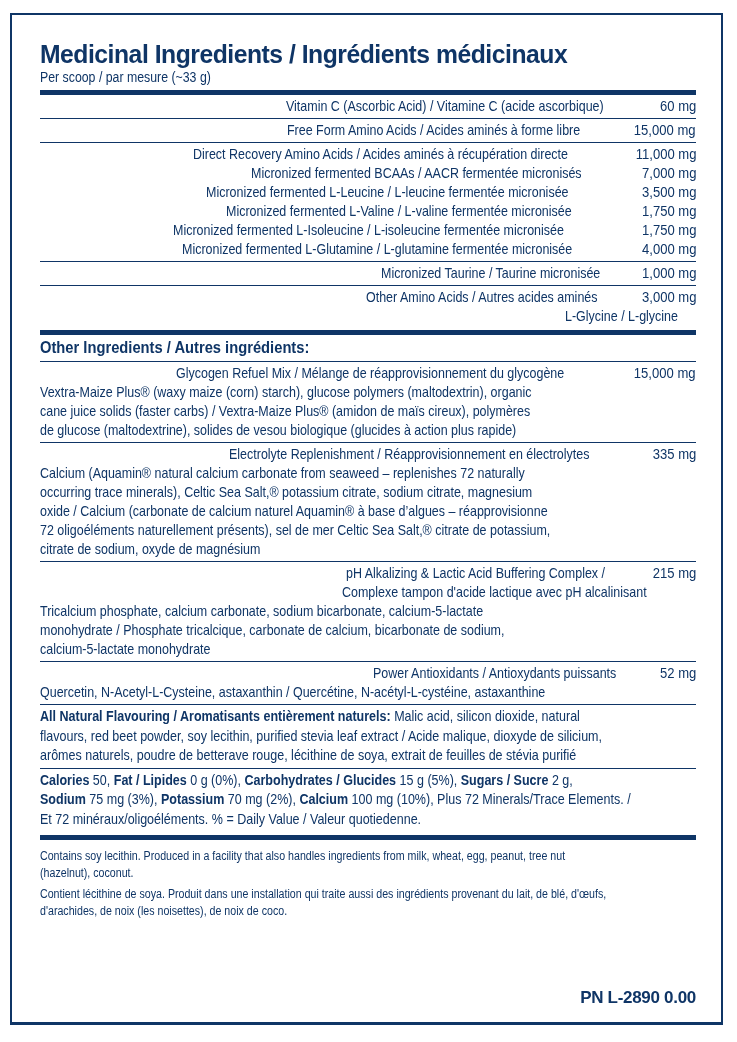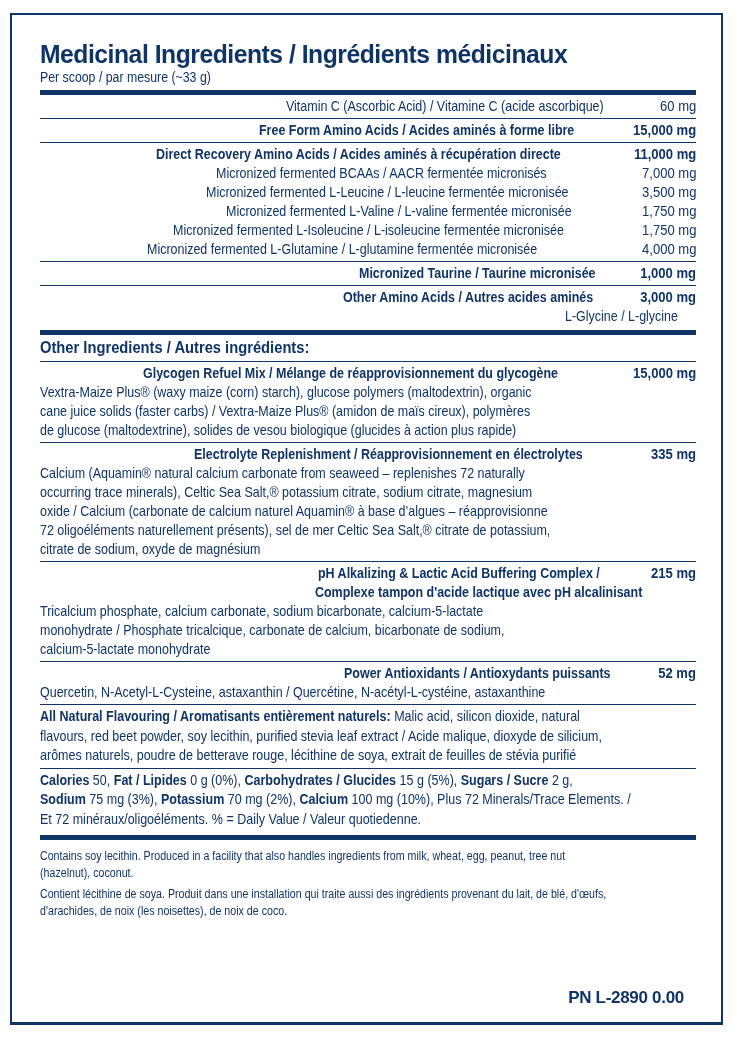--- a/index.html
+++ b/index.html
@@ -8,29 +8,29 @@
   .frame{position:absolute;left:10px;top:13px;width:713px;height:1012px;
          border:2px solid #0f3566;border-bottom-width:3px;border-right-width:2px;box-sizing:border-box;}
   .content{position:absolute;left:40px;top:40px;width:656px;}
   .title{font-weight:bold;font-size:26px;line-height:28px;letter-spacing:-0.5px;margin:0;transform:scaleX(0.95);transform-origin:left;white-space:nowrap;}
   .subtitle{font-size:14px;line-height:18px;margin-top:0;transform:scaleX(0.88);transform-origin:left;white-space:nowrap;}
   .thick{height:5px;background:#0f3566;margin:4px 0 2px 0;}
   .thin{height:1px;background:#0f3566;margin:2px 0 2px 0;}
   .row{display:flex;justify-content:flex-end;align-items:flex-start;font-size:14.5px;line-height:19px;white-space:nowrap;}
   .row .lbl{transform:scaleX(0.86);transform-origin:left;}
   .row .val{transform:scaleX(0.9);transform-origin:right;text-align:right;}
-  .b{font-weight:bold;}
-  .i1{padding-left:17px;gap:35px;}
+  .b{font-weight:normal;}
+  .i1{padding-left:17px;}
   .i2{padding-left:32px;gap:8px;}
   .section-title{font-weight:bold;font-size:16px;line-height:22px;transform:scaleX(0.92);transform-origin:left;white-space:nowrap;}
   .block{font-size:14.5px;line-height:19px;}
   .block .desc{width:610px;transform:scaleX(0.86);transform-origin:left;white-space:nowrap;}
   .para{font-size:14.5px;line-height:19.5px;width:760px;transform:scaleX(0.863);transform-origin:left;white-space:nowrap;}
   .small{font-size:12.5px;line-height:17px;width:770px;transform:scaleX(0.852);transform-origin:left;white-space:nowrap;}
-  .pn{position:absolute;right:12px;top:948px;font-weight:bold;font-size:17px;letter-spacing:-0.3px;}
+  .pn{position:absolute;right:0;top:948px;font-weight:bold;font-size:17px;letter-spacing:-0.3px;}
 </style>
 </head>
 <body>
 
 <div class="frame"></div>
 
 <div class="content">
   <div class="title">Medicinal Ingredients / Ingrédients médicinaux</div>
   <div class="subtitle">Per scoop / par mesure (~33 g)</div>
   <div class="thick"></div>

